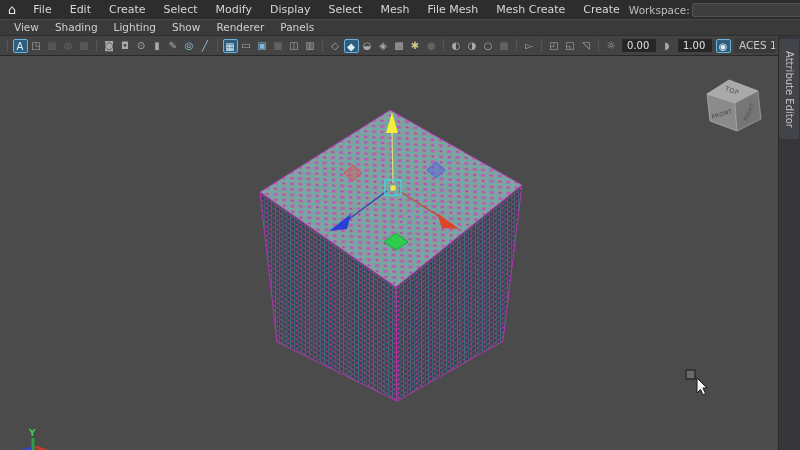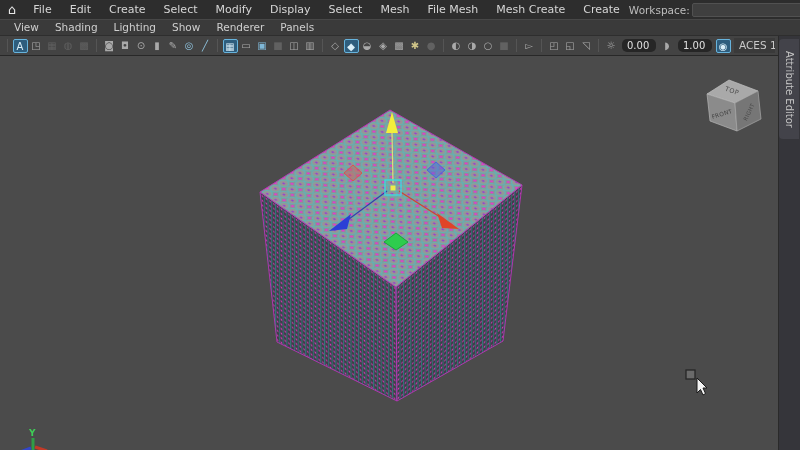--- a/index.html
+++ b/index.html
@@ -28,21 +28,21 @@
   
   .toolbar { display:flex; align-items:center; height:20px; width:778px;
     background:#434343; border-bottom:1px solid #282828; padding:0 3px; }
   .tb-icon { width:15px; height:14px; line-height:13px; font-size:10px; text-align:center;
     color:#a9a9a9; margin:0 0.5px; border-radius:2px; cursor:default; overflow:hidden; }
   .tb-icon.dim { color:#616161; }
   .tb-icon.active { background:#2e5d7d; border:1px solid #67b3dc; color:#daeef8; }
   .tb-div { width:1px; height:13px; background:#2d2d2d; border-right:1px solid #555;
     margin:0 4px; }
   .tb-field { background:#262626; color:#e0e0e0; font-size:10px; height:13px;
-    line-height:13px; padding:0 5px; margin:0 3px; min-width:34px; border-radius:5px; }
+    line-height:13px; padding:0 5px; margin:0 3px; min-width:34px; border-radius:0; }
   .tb-chip { flex:1; margin-left:3px; background:#3a3a3a; height:15px; line-height:15px;
     font-size:10.5px; color:#c9c9c9; padding:0 5px; white-space:nowrap; overflow:hidden; }
 
   
   .sidebar { position:absolute; top:36px; right:0; width:22px; height:414px;
     background:#35353a; border-left:1px solid #2a2a2a; }
   .sidebar-tab { margin-top:3px; margin-right:0; height:100px; width:20px;
     background:#43434a; border-radius:4px 0 0 4px; display:flex; align-items:center;
     justify-content:center; writing-mode:vertical-rl; font-size:10px; color:#c4c4c4;
     white-space:nowrap; cursor:default; }

